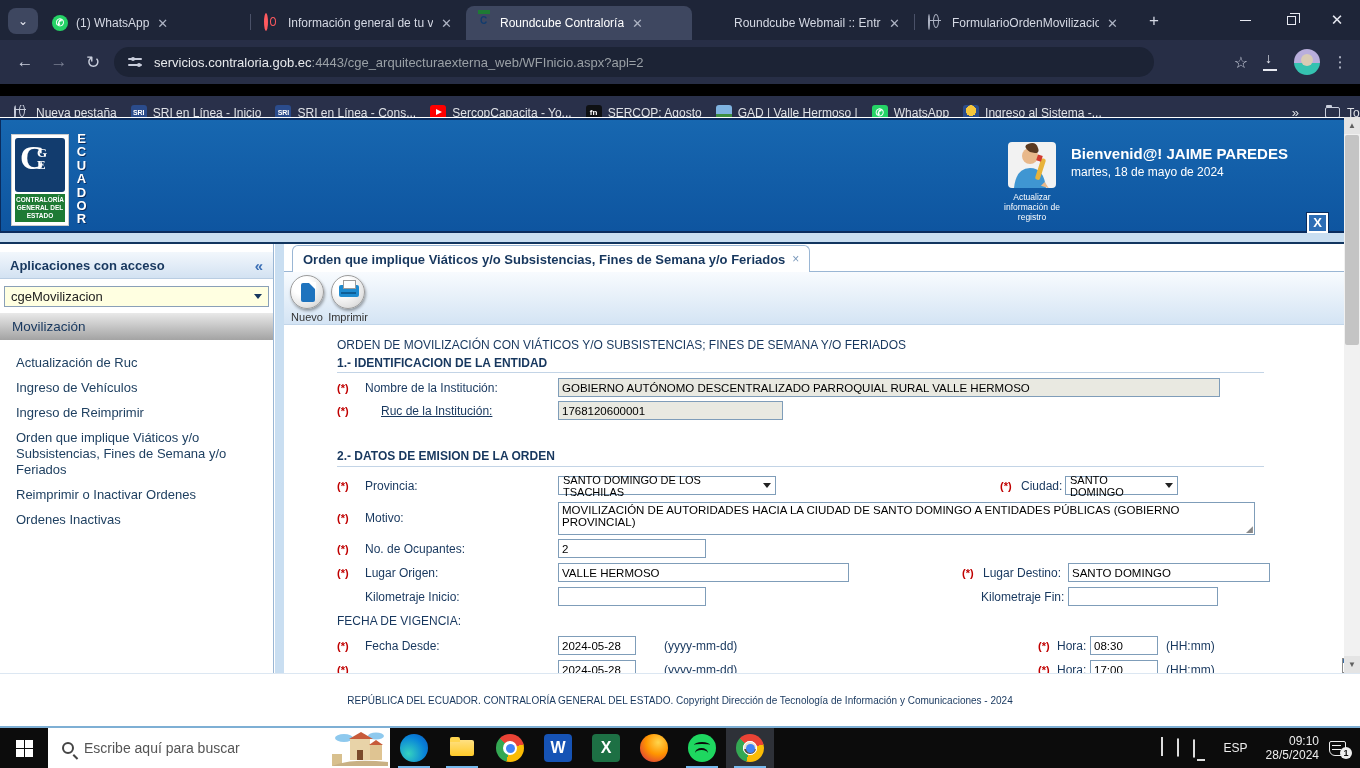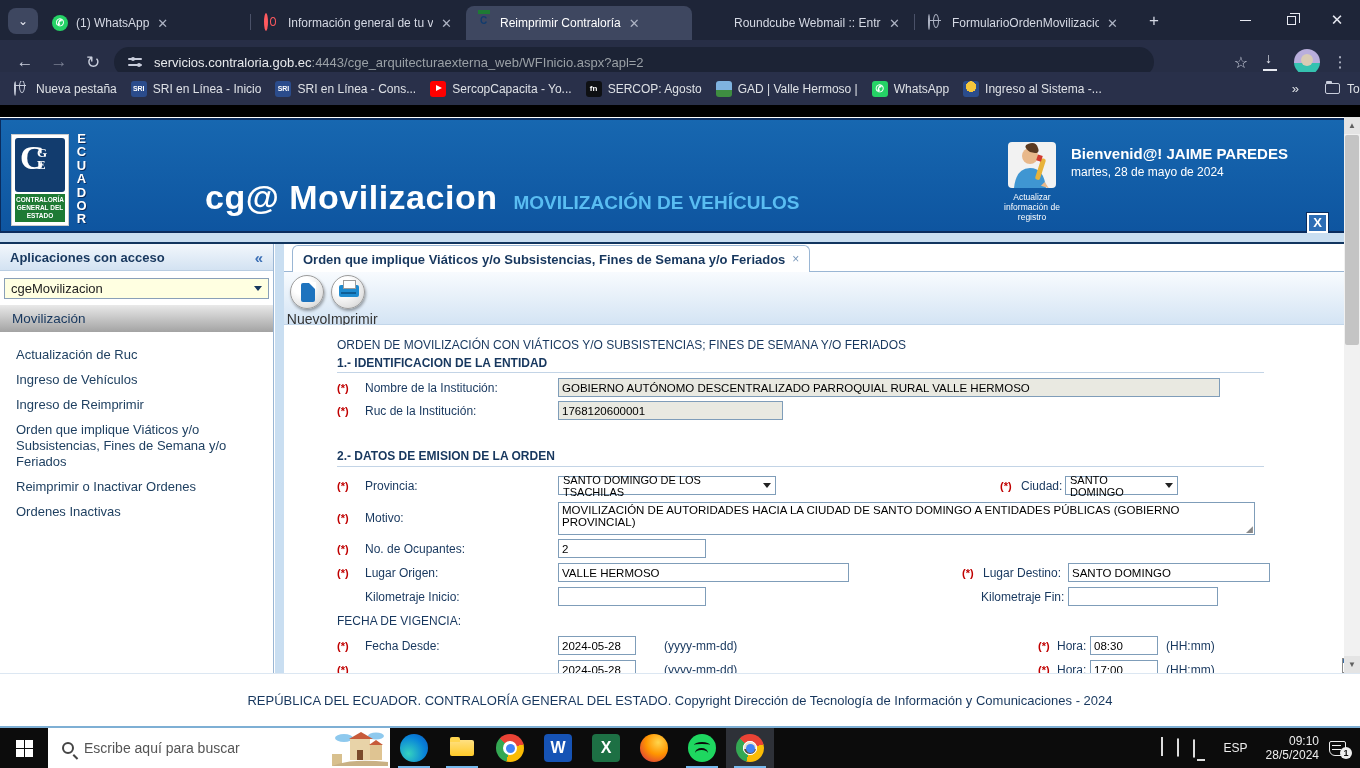--- a/index.html
+++ b/index.html
@@ -36,21 +36,21 @@
   .url .rest { color:#9AA0A6; }
   .nav-right { position:absolute; right:8px; top:40px; height:44px; display:flex; align-items:center; }
   .star { color:#C9CEDC; font-size:16px; width:30px; text-align:center; }
   .dl-ic { width:30px; height:20px; position:relative; }
   .dl-ic:before { content:"↓"; position:absolute; left:9px; top:-2px; color:#E8EAF2; font-size:14px; font-weight:bold; }
   .dl-ic:after { content:""; position:absolute; left:7px; bottom:1px; width:14px; height:2px; background:#E8EAF2; }
   .avatar-chrome { width:26px; height:26px; border-radius:50%; margin:0 8px; background:linear-gradient(#B9AEDC 55%, #35C2B0 55%); position:relative; overflow:hidden; }
   .avatar-chrome:before { content:""; position:absolute; left:7px; top:5px; width:12px; height:12px; border-radius:50%; background:#D8CBB4; }
   .kebab { color:#C9CEDC; font-size:15px; width:24px; text-align:center; letter-spacing:0; }
 
-  .bookmarks { position:absolute; left:0; top:72px; width:1360px; height:33px; background:#29304A; display:flex; align-items:center; font-size:12px; color:#DEE1E6; }
+  .bookmarks { position:absolute; left:0; top:96px; width:1360px; height:33px; background:#29304A; display:flex; align-items:center; font-size:12px; color:#DEE1E6; }
   .bm { display:flex; align-items:center; margin-left:14px; white-space:nowrap; }
   .bm .bico { width:16px; height:16px; margin-right:6px; flex:0 0 16px; position:relative; border-radius:3px; overflow:hidden; }
   .bm-chevron { margin-left:190px; font-size:13px; color:#DEE1E6; }
   .bm-sep { width:1px; height:16px; background:#4A5168; margin:0 12px 0 14px; }
   .folder-ic { width:15px; height:11px; border:1px solid #C9CEDC; border-radius:2px; position:relative; margin-right:7px; }
   .folder-ic:before { content:""; position:absolute; top:-3px; left:0; width:6px; height:2px; background:#C9CEDC; border-radius:1px 1px 0 0; }
 
   
   .fv-wa { background:#25D366; border-radius:50%; width:16px; height:16px; color:#FFF; font-size:10px; text-align:center; line-height:16px; font-weight:bold; }
   .fv-ab { width:16px; height:16px; border-radius:50%; border:2px solid #FF5A5F; position:relative; }
@@ -93,41 +93,41 @@
   .welcome .w2 { font-size:12px; margin-top:3px; }
   .hdr-close { position:absolute; left:1306px; top:93px; width:21px; height:20px; background:#2D6DB5; border:2px solid #FFF; color:#FFF; font-weight:bold; font-size:13px; text-align:center; line-height:16px; box-shadow:0 0 0 1px #0A2C5E; }
 
   .hdr-strip { position:absolute; left:0; top:116px; width:1360px; height:9px; background:#C9DEF1; }
   .hdr-line { position:absolute; left:0; top:125px; width:1360px; height:2px; background:#11355F; }
 
   .app-body { position:absolute; left:0; top:127px; width:1344px; height:429px; background:#FFF; }
 
   
   .sidebar { position:absolute; left:0; top:0; width:274px; height:429px; background:#FFF; border-right:1px solid #9AB6D4; }
-  .sb-head { height:27px; background:linear-gradient(#F2F7FC,#D3E2F2); border-bottom:1px solid #B9CDE2; display:flex; align-items:center; justify-content:space-between; padding:4px 10px; }
+  .sb-head { height:27px; background:linear-gradient(#F2F7FC,#D3E2F2); border-bottom:1px solid #B9CDE2; display:flex; align-items:center; justify-content:space-between; padding:4px 10px;margin-top:8px; }
   .sb-title { color:#17375E; font-weight:bold; font-size:13px; }
   .sb-collapse { color:#3B6FB5; font-size:15px; font-weight:bold; }
   .sb-select { margin:7px 4px 4px 4px; height:21px; background:#FFFFE1; border:1px solid #8AA0B8; display:flex; align-items:center; justify-content:space-between; padding:0 6px; font-size:13px; color:#222; }
   .sb-select .car { border-left:4px solid transparent; border-right:4px solid transparent; border-top:5px solid #17375E; }
   .sb-group { margin-top:6px; height:27px; background:linear-gradient(#E9E9E9,#A3A3A3); color:#17375E; font-size:13.5px; line-height:27px; padding-left:12px; }
   .sb-menu { list-style:none; padding:15px 12px 0 16px; }
   .sb-menu li { color:#1F4061; font-size:13px; line-height:16px; margin-bottom:9px; }
 
   .splitter { position:absolute; left:275px; top:0; width:9px; height:429px; background:#C9DEF1; }
 
   
   .main { position:absolute; left:284px; top:0; width:1060px; height:429px; }
   .tabstrip { position:absolute; left:0; top:0; width:1060px; height:28px; background:#FFF; border-bottom:1px solid #9AB6D4; }
   .doc-tab { position:absolute; left:8px; top:1px; height:27px; background:#FFF; border:1px solid #9AB6D4; border-bottom:none; border-radius:6px 6px 0 0; display:flex; align-items:center; padding:0 10px; }
   .doc-tab .tt { color:#17375E; font-weight:bold; font-size:13px; white-space:nowrap; }
   .doc-tab .tx { color:#7A99BB; font-size:12px; margin-left:7px; }
   .toolbar { position:absolute; left:0; top:28px; width:1060px; height:53px; background:linear-gradient(#F8FBFE,#D4E4F4); border-bottom:1px solid #C2D6EA; }
   .tool-btn { position:absolute; top:3px; width:42px; text-align:center; }
   .tool-circle { width:34px; height:34px; margin:0 auto; border-radius:50%; background:radial-gradient(circle at 35% 30%, #FFFFFF 30%, #E3E3E3 70%, #BFBFBF); border:1px solid #9C9C9C; box-shadow:1px 2px 3px rgba(0,0,0,0.35); position:relative; }
-  .tool-label { font-size:14px; color:#333; margin-top:2px; }
+  .tool-label { font-size:11px; color:#333; margin-top:2px; }
   .ic-doc { position:absolute; left:10px; top:7px; width:14px; height:19px; background:#1E73BE; border-radius:2px; }
   .ic-doc:before { content:""; position:absolute; right:-1px; top:-1px; border:4px solid #FFF; border-left-color:transparent; border-bottom-color:transparent; }
   .ic-print { position:absolute; left:7px; top:9px; width:20px; height:12px; background:#1E8BD0; border-radius:2px; }
   .ic-print:before { content:""; position:absolute; left:4px; top:-5px; width:11px; height:7px; background:#FFF; border:1px solid #9C9C9C; }
   .ic-print:after { content:""; position:absolute; left:2px; top:7px; width:15px; height:2px; background:#0E5E96; }
 
   .form { position:absolute; left:0; top:81px; width:1060px; height:348px; background:#FFF; overflow:hidden; font-size:12px; }
   .abs { position:absolute; }
   .navy { color:#17375E; }
   .bold { font-weight:bold; }
@@ -143,21 +143,21 @@
   .cal:before { content:""; position:absolute; left:0; top:0; width:100%; height:4px; background:#3A6EA5; }
   .cal:after { content:""; position:absolute; left:2px; top:6px; width:11px; height:6px; background:repeating-linear-gradient(90deg,#A33 0 2px,#FFF 2px 4px), repeating-linear-gradient(#99A 0 2px,#FFF 2px 4px); opacity:0.7; }
 
   
   .pg-scroll { position:absolute; left:1344px; top:0; width:16px; height:556px; background:#F1F1F1; }
   .pg-scroll .arr { position:absolute; left:0; width:16px; height:17px; color:#606060; font-size:8px; text-align:center; line-height:17px; background:#E4E4E4; }
   .pg-scroll .thumb { position:absolute; left:1px; top:18px; width:14px; height:210px; background:#C4C4C4; border-radius:2px; }
 
   
   .site-footer { position:absolute; left:0; top:673px; width:1360px; height:55px; background:#FFF; border-top:1px solid #DCE7F2; border-bottom:2px solid #7EAFD4; display:flex; align-items:center; justify-content:center; }
-  .site-footer span { color:#17375E; font-size:13px; }
+  .site-footer span { color:#17375E; font-size:10px; }
 
   
   .taskbar { position:absolute; left:0; top:728px; width:1360px; height:40px; background:#0C0C0C; display:flex; align-items:stretch; }
   .tb-start { width:48px; display:flex; align-items:center; justify-content:center; }
   .win-flag { width:17px; height:17px; display:grid; grid-template-columns:8px 8px; grid-template-rows:8px 8px; gap:1px; }
   .win-flag i { background:#FFF; }
   .tb-search { width:342px; background:#FFF; display:flex; align-items:center; position:relative; }
   .tb-search .mag { width:12px; height:12px; border:2px solid #444; border-radius:50%; margin:0 10px 0 14px; position:relative; }
   .tb-search .mag:before { content:""; position:absolute; left:10px; top:10px; width:6px; height:2px; background:#444; transform:rotate(45deg); transform-origin:0 0; }
   .tb-search .ph { color:#555; font-size:14px; }
@@ -208,21 +208,21 @@
     <span class="x">✕</span>
   </div>
   <div class="tab-sep" style="left:250px;"></div>
   <div class="tab" style="left:254px; width:208px;">
     <span class="fav"><span class="fv-ab"></span></span>
     <span class="t">Información general de tu vi</span>
     <span class="x">✕</span>
   </div>
   <div class="tab active" style="left:466px; width:226px;">
     <span class="fav"><span class="fv-cge"></span></span>
-    <span class="t">Reimprimir Contraloría</span>
+    <span class="t">Roundcube Contraloría</span>
     <span class="x">✕</span>
   </div>
   <div class="tab" style="left:700px; width:210px;">
     <span class="fav"><span class="fv-rc"></span></span>
     <span class="t">Roundcube Webmail :: Entra</span>
     <span class="x">✕</span>
   </div>
   <div class="tab-sep" style="left:914px;"></div>
   <div class="tab" style="left:918px; width:210px;">
     <span class="fav"><span class="fv-globe"></span></span>
@@ -314,38 +314,34 @@
       </div>
       <div class="logo-green">CONTRALORÍA GENERAL DEL ESTADO</div>
     </div>
     <div class="logo-vertical">E
 C
 U
 A
 D
 O
 R</div>
-    <div class="app-title-row">
-      <span class="app-title">cg@ Movilizacion</span>
-      <span class="app-subtitle">MOVILIZACIÓN DE VEHÍCULOS</span>
-    </div>
     <div class="hdr-avatar">
       <svg width="48" height="46" viewBox="0 0 48 46">
         <circle cx="22" cy="14" r="8" fill="#E8B88A"></circle>
         <path d="M22 10 q-8 -6 -2 -8 q8 -3 10 4 q2 5 -3 5 z" fill="#5A3A22"></path>
         <path d="M6 46 q2 -20 16 -20 q14 0 16 20 z" fill="#3F96D2"></path>
         <rect x="30" y="16" width="5" height="22" rx="2" transform="rotate(18 32 27)" fill="#E8B33A"></rect>
         <polygon points="36.5,40 41,46 33,44" fill="#E8B88A" transform="rotate(3 37 43)"></polygon>
         <rect x="29" y="13" width="5" height="6" transform="rotate(18 31 16)" fill="#D23B2F"></rect>
       </svg>
     </div>
     <div class="hdr-caption">Actualizar información de registro</div>
     <div class="welcome">
       <div class="w1">Bienvenid@! JAIME PAREDES</div>
-      <div class="w2">martes, 28 de mayo de 2024</div>
+      <div class="w2">martes, 18 de mayo de 2024</div>
     </div>
     <div class="hdr-close">X</div>
   </div>
   <div class="hdr-strip"></div>
   <div class="hdr-line"></div>
 
   <div class="app-body">
 
     <div class="sidebar">
       <div class="sb-head">
@@ -394,21 +390,21 @@
         <div class="abs navy" style="left:53px; top:13px;">ORDEN DE MOVILIZACIÓN CON VIÁTICOS Y/O SUBSISTENCIAS; FINES DE SEMANA Y/O FERIADOS</div>
 
         <div class="abs navy bold" style="left:53px; top:31px;">1.- IDENTIFICACION DE LA ENTIDAD</div>
         <div class="abs hr" style="left:53px; top:47px; width:927px;"></div>
 
         <div class="abs ast" style="left:53px; top:57px;">(*)</div>
         <div class="abs navy" style="left:81px; top:56px;">Nombre de la Institución:</div>
         <input class="abs fld ro" style="left: 274px; top: 53px; width: 662px;" readonly="" value="GOBIERNO AUTÓNOMO DESCENTRALIZADO PARROQUIAL RURAL VALLE HERMOSO">
 
         <div class="abs ast" style="left:53px; top:80px;">(*)</div>
-        <div class="abs navy" style="left:81px; top:79px;">Ruc de la Institución:</div>
+        <div class="abs navy" style="left:97px; top:79px;text-decoration:underline;">Ruc de la Institución:</div>
         <input class="abs fld ro" style="left: 274px; top: 76px; width: 225px;" readonly="" value="1768120600001">
 
         <div class="abs navy bold" style="left:53px; top:124px;">2.- DATOS DE EMISION DE LA ORDEN</div>
         <div class="abs hr" style="left:53px; top:141px; width:927px;"></div>
 
         <div class="abs ast" style="left:53px; top:155px;">(*)</div>
         <div class="abs navy" style="left:81px; top:154px;">Provincia:</div>
         <div class="abs sel" style="left:274px; top:151px; width:218px;">
           <span>SANTO DOMINGO DE LOS TSACHILAS</span>
             <span class="car"></span>

